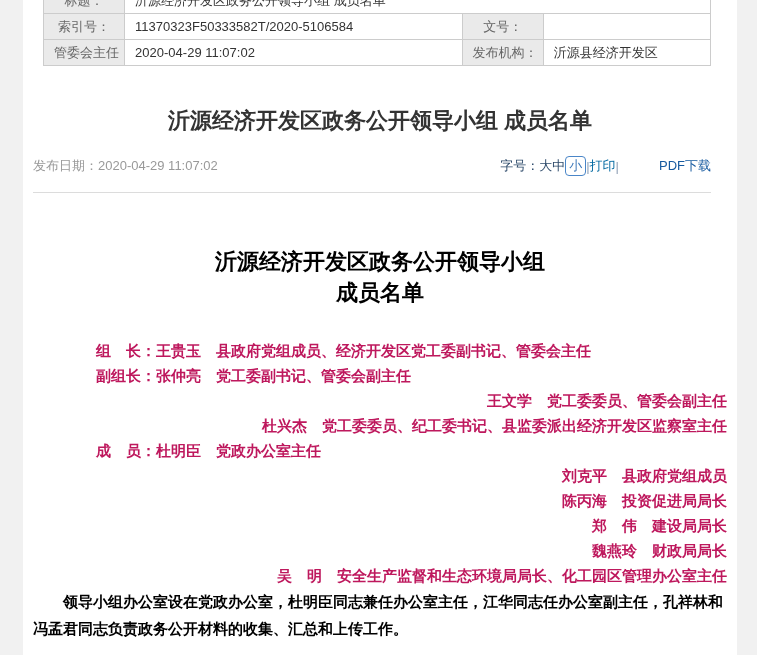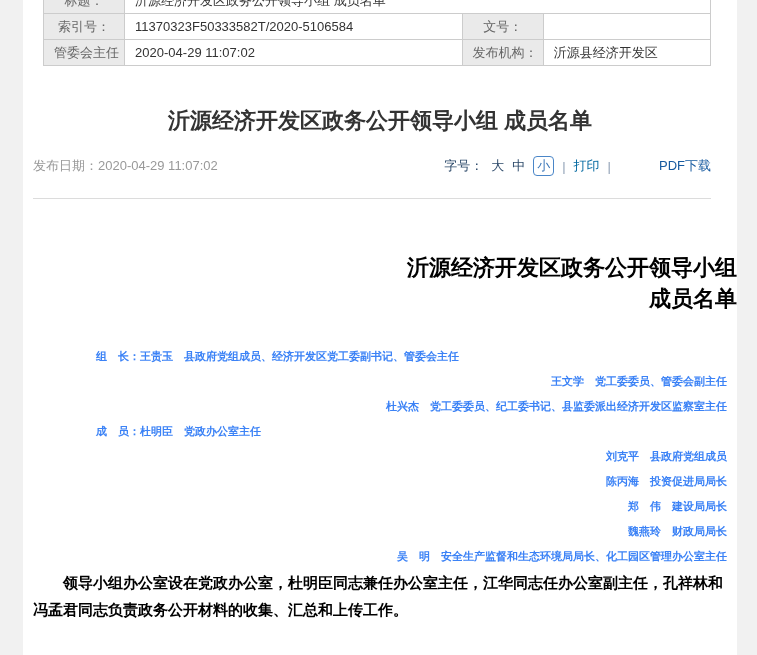--- a/index.html
+++ b/index.html
@@ -47,52 +47,52 @@
     font-weight: bold;
     color: #333333;
     margin: 42px 10px 0 10px;
     line-height: 26px;
   }
   .meta-bar {
     display: flex;
     justify-content: space-between;
     align-items: center;
     margin: 22px 26px 0 10px;
-    padding-bottom: 22px;
+    padding-bottom: 16px;
     border-bottom: 1px solid #dcdcdc;
     font-size: 13px;
   }
   .meta-left { color: #999999; }
-  .meta-right { display: flex; align-items: center; gap: 8px; color: #2d4a6a; }
+  .meta-right { display: flex; align-items: center; gap: 0; color: #2d4a6a; }
   .size-btn { color: #2d4a6a; cursor: pointer; text-decoration: none; }
   .size-btn.active {
     color: #3a76b8;
     border: 1px solid #4a86c8;
     border-radius: 4px;
     padding: 0 3px;
   }
   .meta-sep { color: #8fa0b5; }
   .print-btn { color: #0369a1; cursor: pointer; }
   .pdf-btn { color: #15599f; cursor: pointer; margin-left: 40px; }
   
   .doc { margin-top: 53px; }
   .doc-title {
-    text-align: right;
+    text-align: center;
     font-size: 22px;
     font-weight: bold;
     color: #000000;
     line-height: 31px;
   }
   .member-list {
     margin-top: 30px;
     padding-left: 73px;
     padding-right: 10px;
-    font-size: 11px;
+    font-size: 15px;
     font-weight: bold;
-    color: #3b82f6;
+    color: #be185d;
   }
   .member-line {
     line-height: 25px;
     white-space: pre-wrap;
   }
   .member-line.cont { padding-left: 60px; text-align: right; }
   .closing {
     margin: 0 12px 0 10px;
     font-size: 15px;
     font-weight: bold;
@@ -151,20 +151,21 @@
       <span class="pdf-btn">PDF下载</span>
     </div>
   </div>
 
   <div class="doc">
     <div class="doc-title">沂源经济开发区政务公开领导小组</div>
     <div class="doc-title">成员名单</div>
 
     <div class="member-list">
       <div class="member-line">组　长：王贵玉　县政府党组成员、经济开发区党工委副书记、管委会主任</div>
+      <div class="member-line">副组长：张仲亮　党工委副书记、管委会副主任</div>
       <div class="member-line cont">王文学　党工委委员、管委会副主任</div>
       <div class="member-line cont">杜兴杰　党工委委员、纪工委书记、县监委派出经济开发区监察室主任</div>
       <div class="member-line">成　员：杜明臣　党政办公室主任</div>
       <div class="member-line cont">刘克平　县政府党组成员</div>
       <div class="member-line cont">陈丙海　投资促进局局长</div>
       <div class="member-line cont">郑　伟　建设局局长</div>
       <div class="member-line cont">魏燕玲　财政局局长</div>
       <div class="member-line cont">吴　明　安全生产监督和生态环境局局长、化工园区管理办公室主任</div>
     </div>
 

